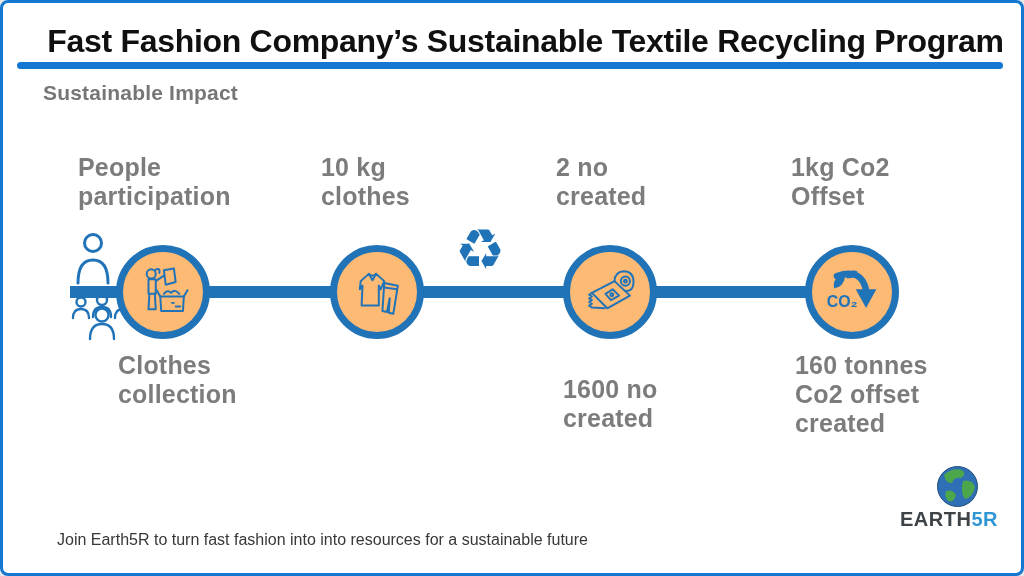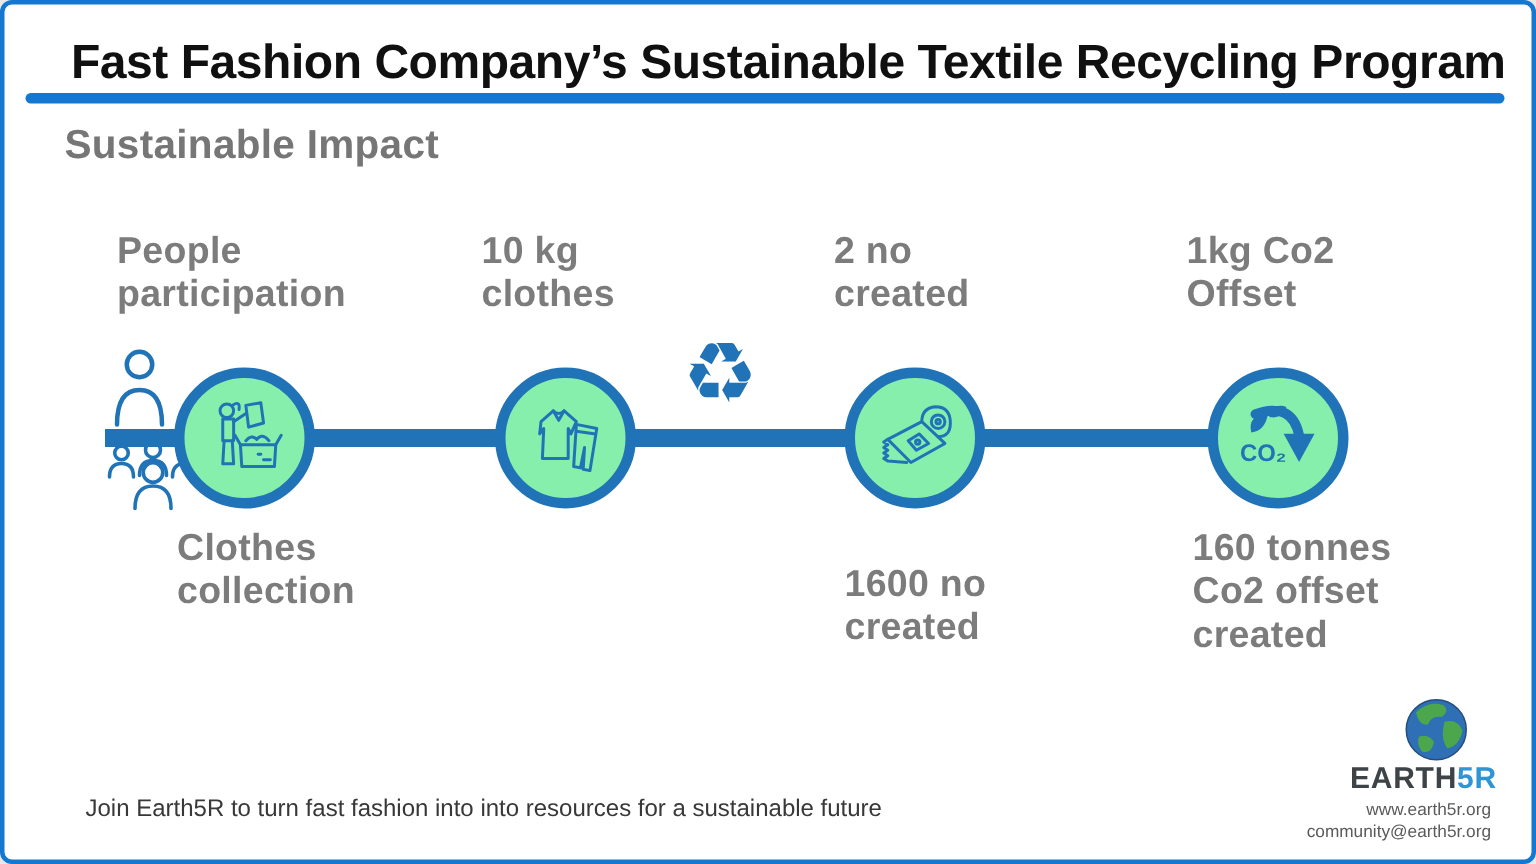--- a/index.html
+++ b/index.html
@@ -14,29 +14,29 @@
     font-size:32px; font-weight:bold; color:#101010; letter-spacing:-0.3px;
     white-space:nowrap;
     margin-left:27px;
   }
   .title-underline {
     position:absolute; left:14px; right:18px; top:59px; height:7px;
     background:#1478d2; border-radius:5px;
   }
   .section-title {
     position:absolute; left:40px; top:78px;
-    font-size:27px; font-weight:bold; color:#767676; letter-spacing:0.2px;
+    font-size:21px; font-weight:bold; color:#767676; letter-spacing:0.2px;
   }
   .tl-line {
     position:absolute; left:67px; top:283px; width:782px; height:12px;
     background:#2173b8; z-index:1;
   }
   .circle {
     position:absolute; top:242px; width:94px; height:94px; border-radius:50%;
-    background:#86efac; border:7px solid #2173b8; z-index:2;
+    background:#fdba74; border:7px solid #2173b8; z-index:2;
     display:flex; align-items:center; justify-content:center;
   }
   .c1 { left:113px; } .c2 { left:327px; } .c3 { left:560px; } .c4 { left:802px; }
   .step-label {
     position:absolute; font-size:25px; font-weight:bold; color:#7c7c7c;
     line-height:29px; white-space:pre-line; letter-spacing:0.2px; z-index:3;
   }
   .t1 { left:75px;  top:150px; } .t2 { left:318px; top:150px; }
   .t3 { left:553px; top:150px; } .t4 { left:788px; top:150px; }
   .b1 { left:115px; top:348px; } .b2 { left:330px; top:348px; }
@@ -167,18 +167,14 @@
       <circle cx="21.5" cy="21.5" r="20" fill="#2f6fb5"></circle>
       <path d="M8 10 Q16 2 26 5 Q31 9 25 13 Q18 12 16 18 Q10 19 8 10 Z" fill="#4ca64c"></path>
       <path d="M27 16 Q36 14 39 22 Q37 32 29 34 Q24 28 27 16 Z" fill="#4ca64c"></path>
       <path d="M10 26 Q17 24 20 30 Q18 38 12 36 Q8 31 10 26 Z" fill="#4ca64c"></path>
       <circle cx="21.5" cy="21.5" r="20" fill="none" stroke="#244f7d" stroke-width="1"></circle>
     </svg>
   </div>
   <div class="logo-name">
     <span>EARTH</span><span class="accent">5R</span>
   </div>
-  <div class="logo-urls">
-    <div>www.earth5r.org</div>
-    <div>community@earth5r.org</div>
-  </div>
 
 </div>
 
 </body></html>

